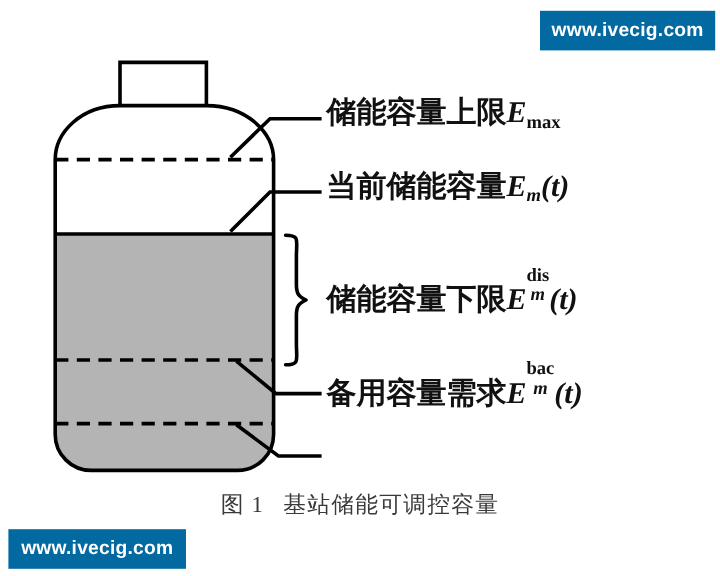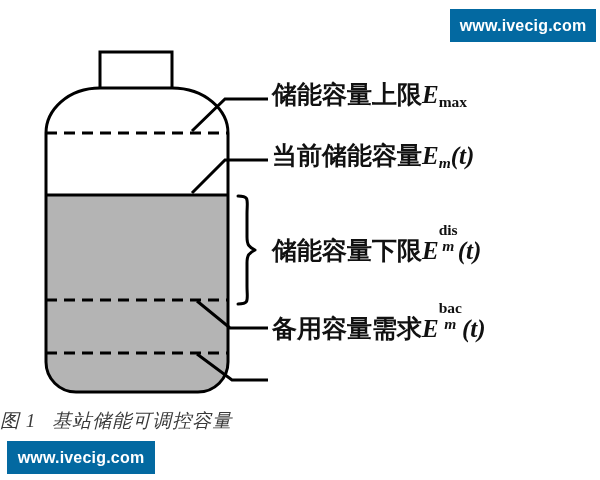--- a/index.html
+++ b/index.html
@@ -85,25 +85,25 @@
   .supsub .dn { position: relative; top: -0.55em; font-style: italic; }
   .paren {
     font-style: italic;
     font-weight: 700;
   }
   #caption {
     position: absolute;
     left: 0;
     top: 408px;
     width: 600px;
+    text-align: center;
     font-size: 19px;
     color: #3a3a3a;
     font-family: "Liberation Serif", "DejaVu Serif", serif;
     letter-spacing: 1px;
-    font-style: italic;
   }
   #caption .gap { display: inline-block; width: 16px; }
 </style>
 </head>
 <body>
 
 <div id="page">
 
   <svg id="figure-svg" viewBox="0 0 600 480">
 

